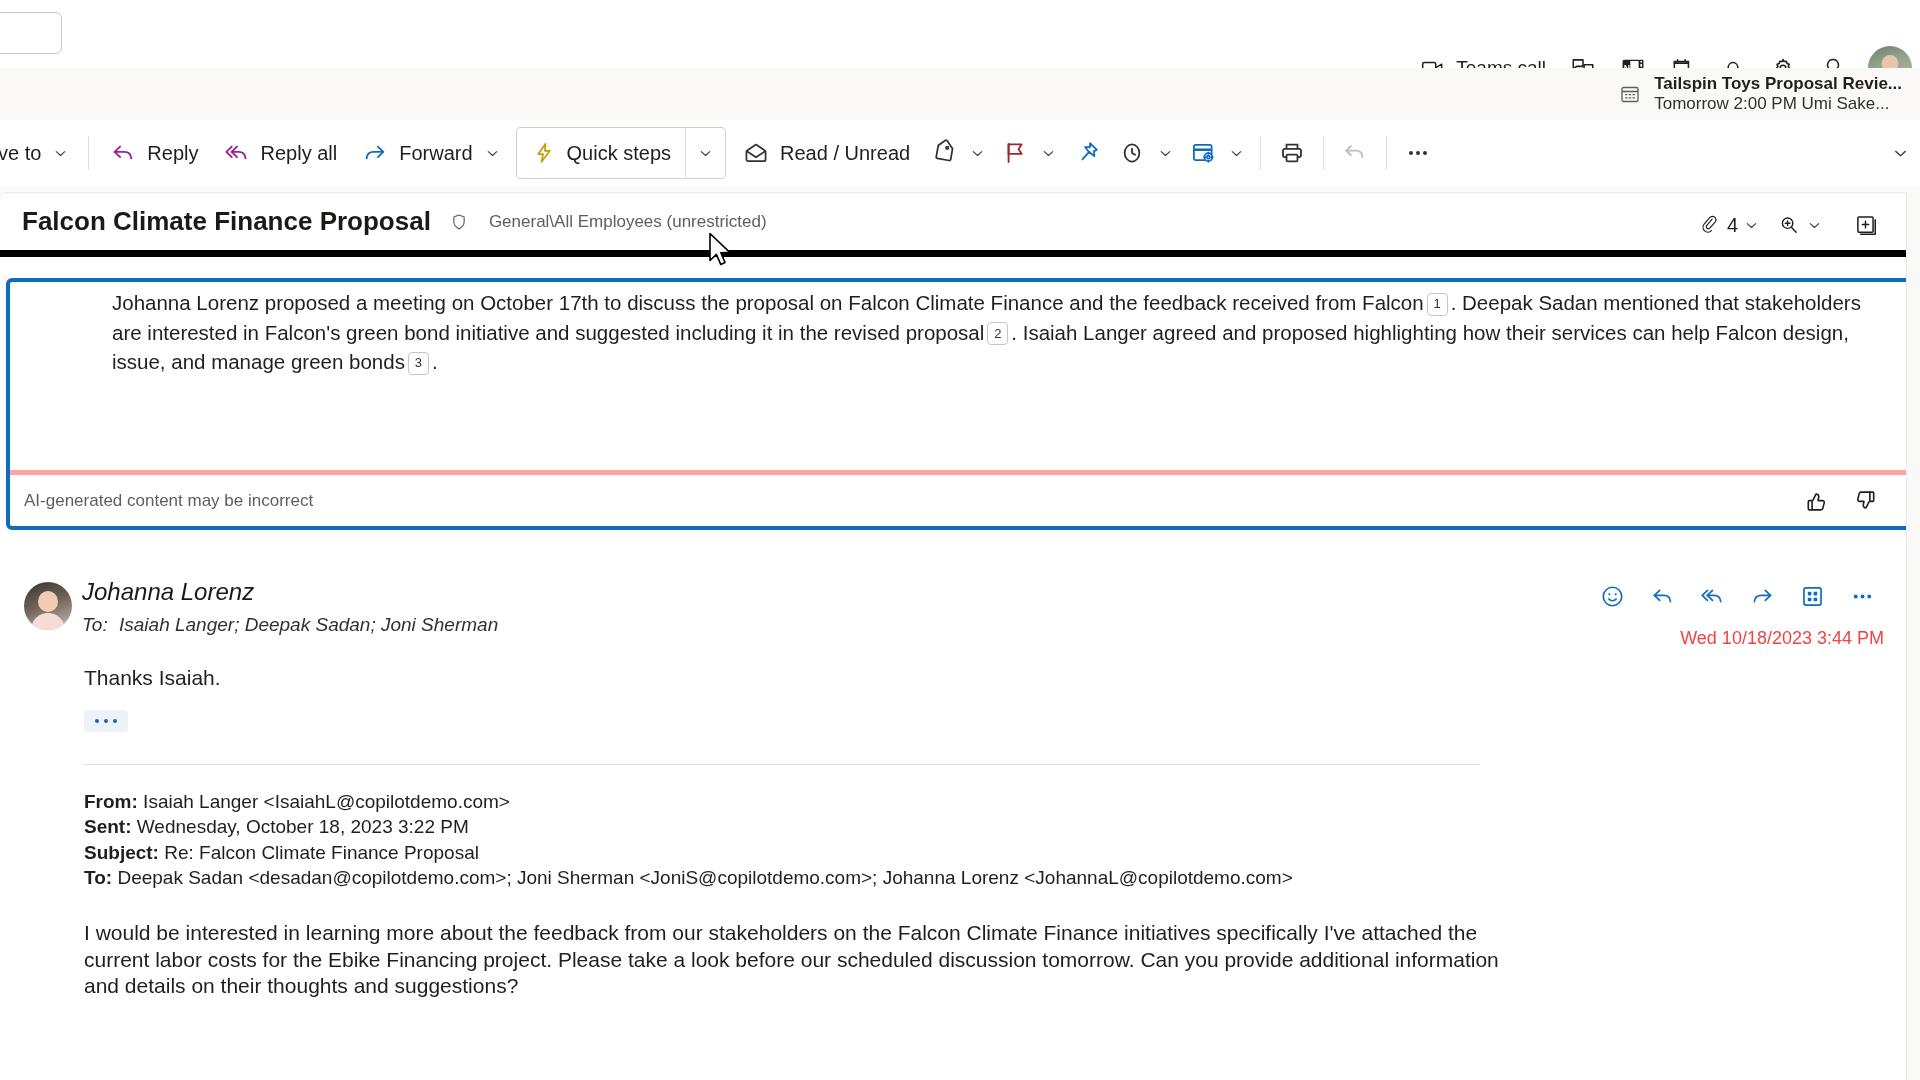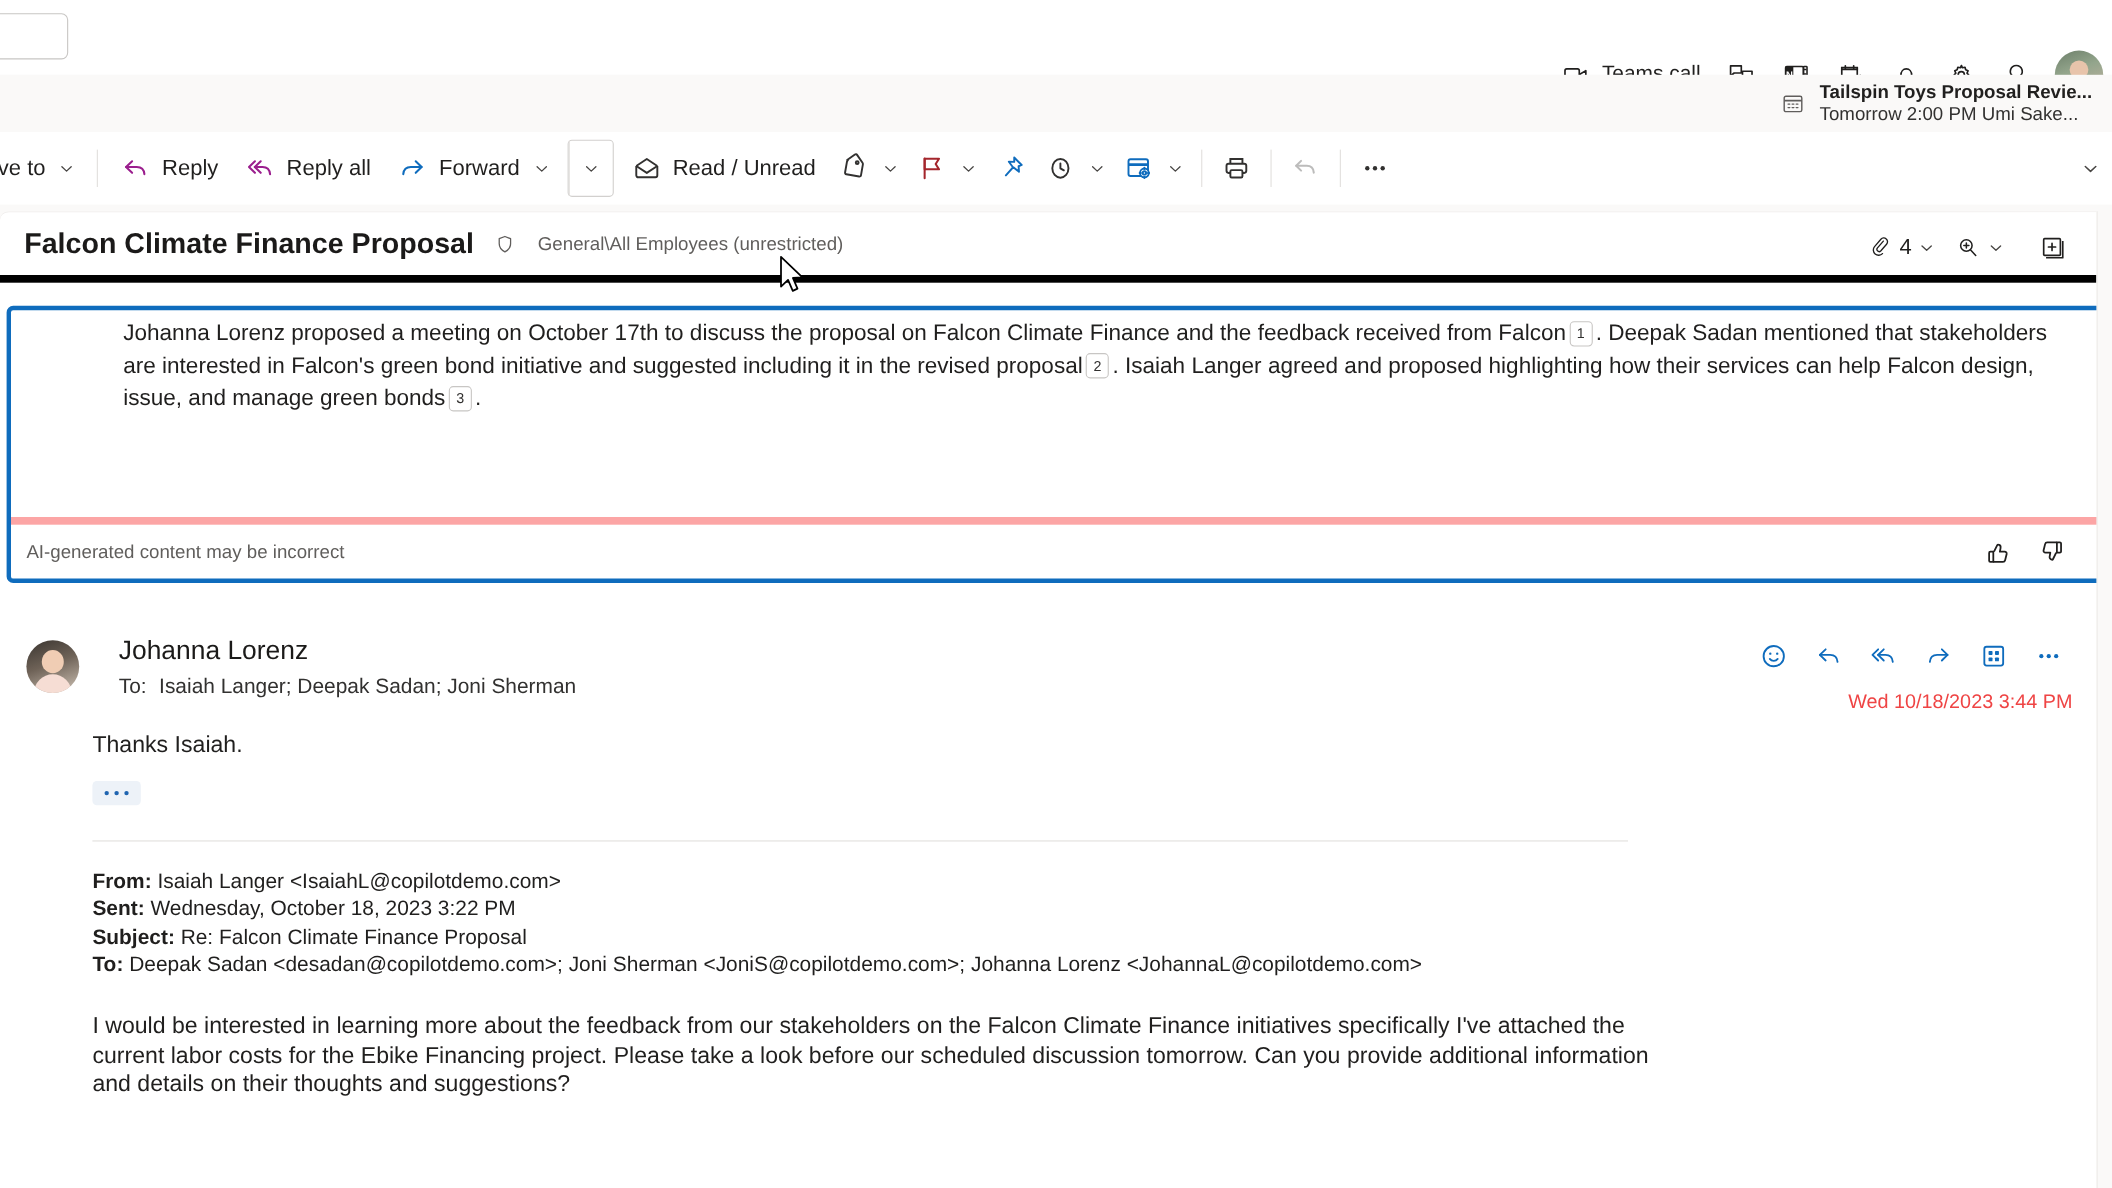--- a/index.html
+++ b/index.html
@@ -154,21 +154,21 @@
   }
   .cite {
     display: inline-flex; align-items: center; justify-content: center;
     min-width: 21px; height: 23px; padding: 0 5px;
     border: 1px solid #c8c6c4; border-radius: 4px;
     font-size: 13px; color: #323130; vertical-align: 2px;
     margin: 0 3px; background: #fff; cursor: pointer;
   }
   .cp-footer {
     position: absolute; left: 0; right: 0; bottom: 0; height: 56px;
-    border-top: 7px solid #fca5a5;
+    border-top: 5px solid #fca5a5;
     display: flex; align-items: center; justify-content: space-between;
     padding: 0 22px 0 14px;
   }
   .cp-disclaimer { font-size: 17px; color: #605e5c; }
   .cp-feedback { display: flex; align-items: center; gap: 10px; }
   .fb-btn {
     width: 40px; height: 40px; display: flex; align-items: center; justify-content: center;
     border-radius: 4px; cursor: pointer;
   }
 
@@ -187,21 +187,21 @@
   .msg-avatar::before {
     content: ""; position: absolute; left: 50%; top: 18%;
     width: 20px; height: 21px; border-radius: 50%;
     background: #f0cdb4; transform: translateX(-50%);
   }
   .msg-avatar::after {
     content: ""; position: absolute; left: 50%; bottom: -3px;
     width: 34px; height: 20px; border-radius: 17px 17px 0 0;
     background: #f6ddd4; transform: translateX(-50%);
   }
-  .msg-names { margin-left: 36px; }
+  .msg-names { margin-left: 10px; font-style: italic; }
   .msg-sender { font-size: 24px; color: #1b1a19; margin-bottom: 8px; }
   .msg-to { font-size: 19px; color: #323130; }
   .msg-to .lbl { color: #323130; }
   .msg-actions {
     position: absolute; right: 22px; top: -4px;
     display: flex; align-items: center; gap: 6px;
   }
   .ma {
     width: 44px; height: 44px; border-radius: 4px; cursor: pointer;
     display: flex; align-items: center; justify-content: center;
@@ -379,20 +379,28 @@
     </span>
     <span class="rb-label">Forward</span>
     <span class="rb-chev">
       <svg width="15" height="15" viewBox="0 0 16 16" fill="none" stroke="#484644" stroke-width="1.3">
           <path d="M3.5 6l4.5 4.2L12.5 6" stroke-linecap="round" stroke-linejoin="round"></path>
         </svg>
     </span>
   </div>
 
   <div class="quick-steps">
+    <div class="qs-main">
+      <span>
+        <svg width="26" height="26" viewBox="0 0 24 24" fill="none" stroke="#c19c00" stroke-width="1.5">
+          <path d="M13.4 3.5L6.8 13h4.3l-1.3 7.2L17.4 10h-4.6l.6-6.5z" stroke-linejoin="round"></path>
+        </svg>
+      </span>
+      <span class="rb-label">Quick steps</span>
+    </div>
     <div class="qs-div"></div>
     <div class="qs-chev">
       <svg width="15" height="15" viewBox="0 0 16 16" fill="none" stroke="#484644" stroke-width="1.3">
           <path d="M3.5 6l4.5 4.2L12.5 6" stroke-linecap="round" stroke-linejoin="round"></path>
         </svg>
     </div>
   </div>
 
   <div class="rb">
     <span>

